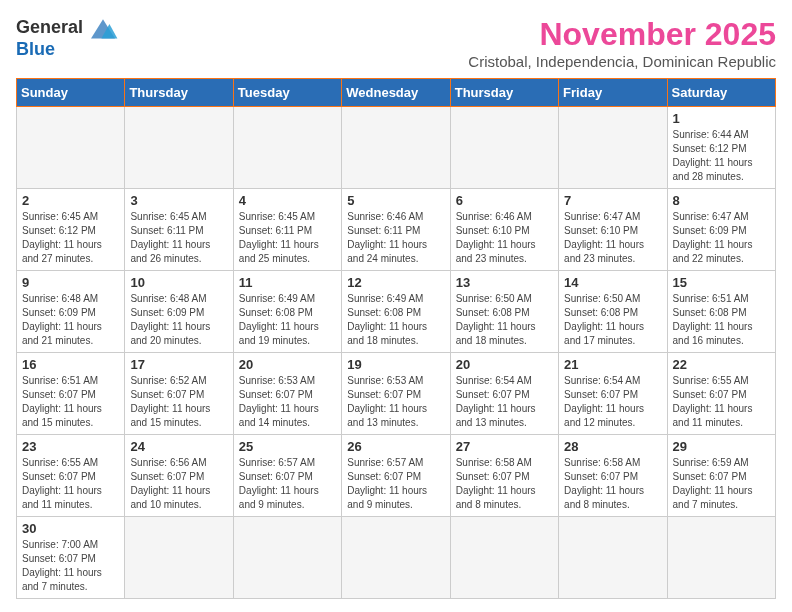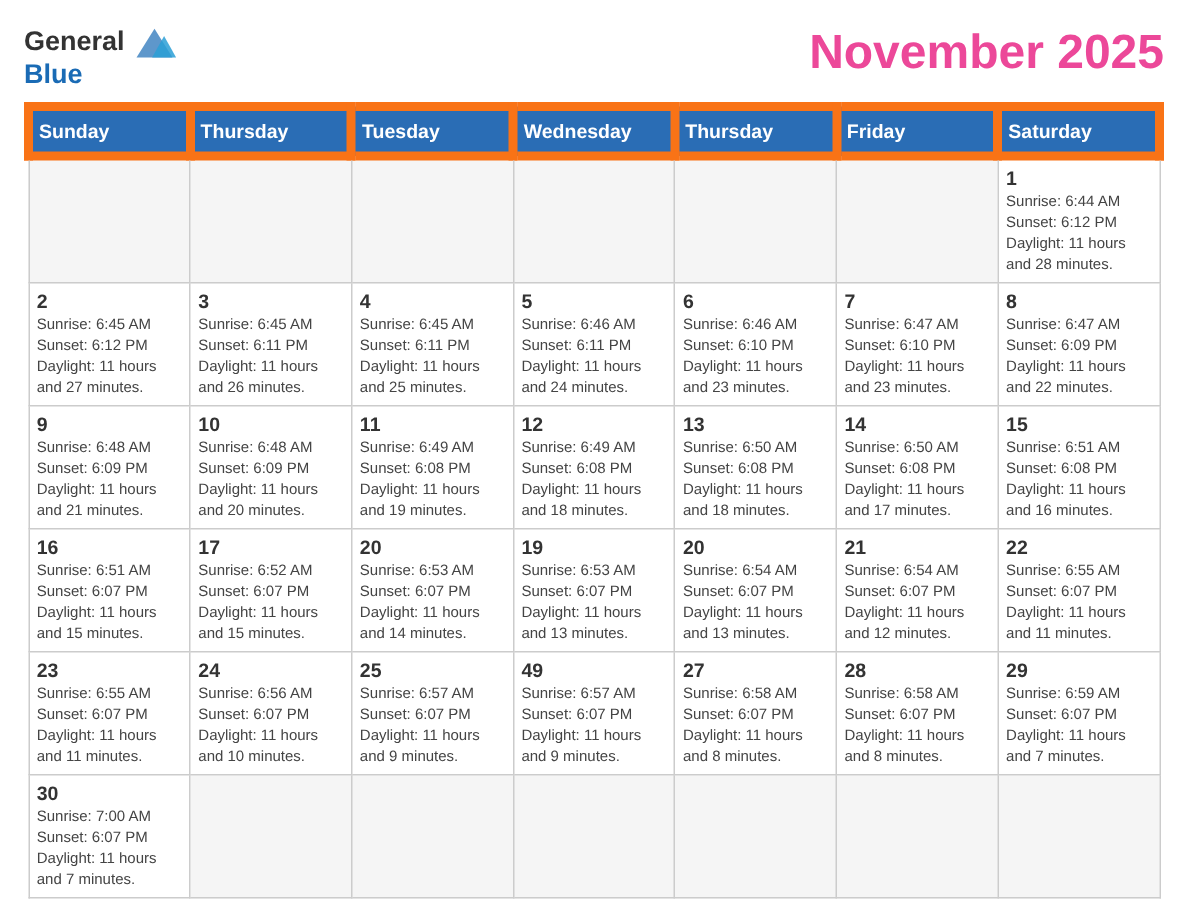--- a/index.html
+++ b/index.html
@@ -49,21 +49,21 @@
       width: 100%;
       border-collapse: collapse;
       border: 1px solid #ccc;
     }
     .calendar th {
       background-color: #2a6db5;
       color: #fff;
       font-size: 13px;
       font-weight: bold;
       padding: 6px 4px;
-      border: 6px solid #f97316;
+      border: 1px solid #f97316;
       text-align: left;
     }
     .calendar td {
       border: 1px solid #ccc;
       vertical-align: top;
       padding: 4px 5px;
       font-size: 10.5px;
       color: #333;
       width: calc(100% / 7);
       height: 80px;
@@ -99,20 +99,21 @@
         <svg class="logo-icon" viewBox="0 0 40 30">
           <polygon points="5,28 20,4 35,28" fill="#1a6bb5" opacity="0.7"></polygon>
           <polygon points="18,28 28,10 38,28" fill="#2a9fd6" opacity="0.85"></polygon>
         </svg>
       </div>
       <span class="logo-text" style="color:#1a6bb5;">Blue</span>
     </div>
   </div>
   <div class="title-area">
     <div class="month-title">November 2025</div>
+    <div class="subtitle">Cristobal, Independencia, Dominican Republic</div>
   </div>
 </div>
 
 <table class="calendar">
   <thead>
     <tr>
     <th>Sunday</th>
         <th>Thursday</th>
         <th>Tuesday</th>
         <th>Wednesday</th>
@@ -231,21 +232,21 @@
         </td>
         <td>
           <span class="day-number">24</span>
           <div class="day-info">Sunrise: 6:56 AM<br>Sunset: 6:07 PM<br>Daylight: 11 hours<br>and 10 minutes.</div>
         </td>
         <td>
           <span class="day-number">25</span>
           <div class="day-info">Sunrise: 6:57 AM<br>Sunset: 6:07 PM<br>Daylight: 11 hours<br>and 9 minutes.</div>
         </td>
         <td>
-          <span class="day-number">49</span>
+          <span class="day-number">26</span>
           <div class="day-info">Sunrise: 6:57 AM<br>Sunset: 6:07 PM<br>Daylight: 11 hours<br>and 9 minutes.</div>
         </td>
         <td>
           <span class="day-number">27</span>
           <div class="day-info">Sunrise: 6:58 AM<br>Sunset: 6:07 PM<br>Daylight: 11 hours<br>and 8 minutes.</div>
         </td>
         <td>
           <span class="day-number">28</span>
           <div class="day-info">Sunrise: 6:58 AM<br>Sunset: 6:07 PM<br>Daylight: 11 hours<br>and 8 minutes.</div>
         </td>

